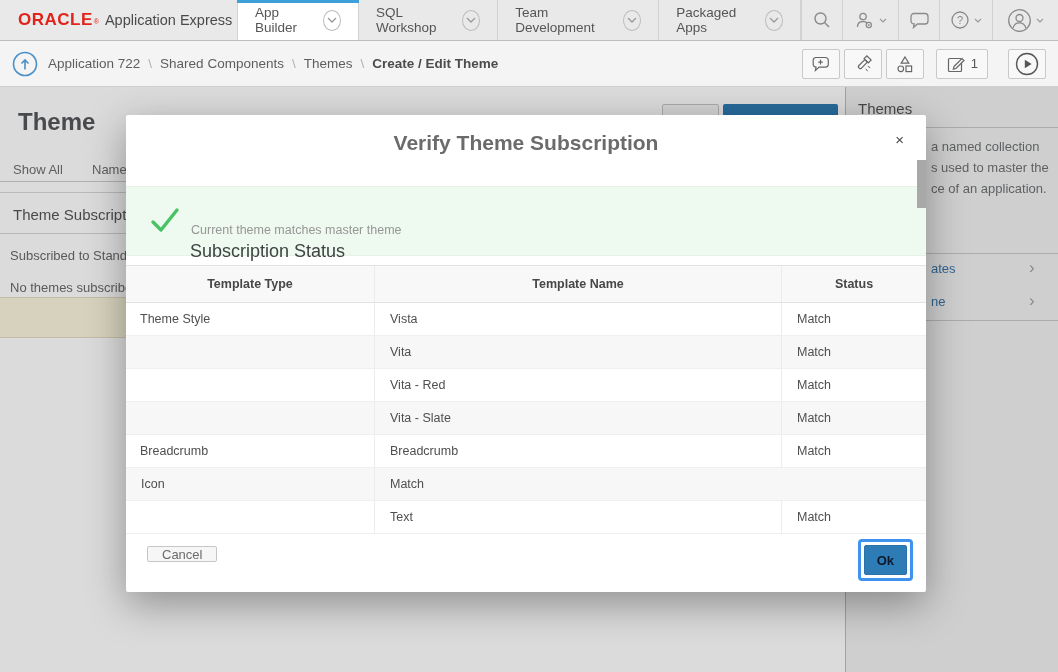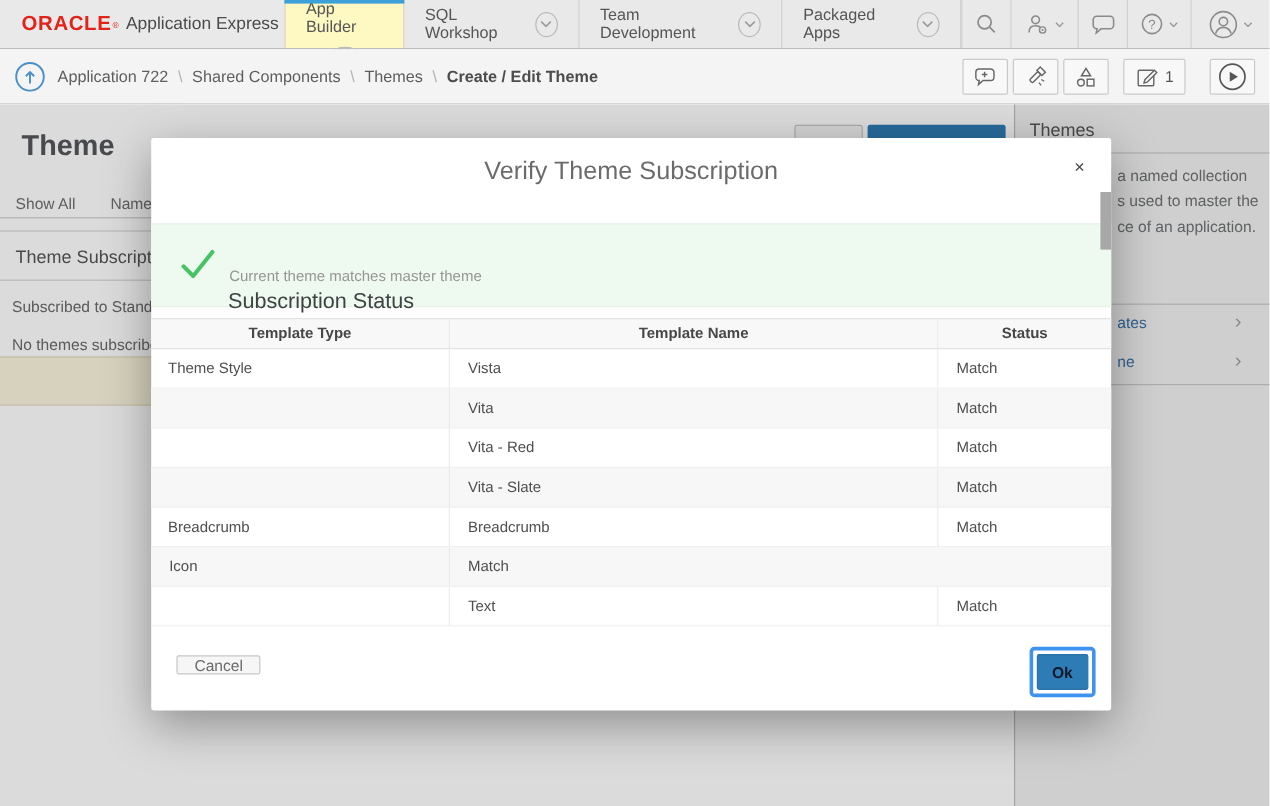--- a/index.html
+++ b/index.html
@@ -10,21 +10,21 @@
   .topnav { position:absolute; top:0; left:0; width:1058px; height:41px;
             background:#e9e9e9; border-bottom:1px solid #bdbdbd; display:flex; align-items:stretch; }
   .logo { display:flex; align-items:center; padding:0 20px 0 18px; width:237px; }
   .logo .brand { color:#e2231a; font-weight:bold; font-size:17px; letter-spacing:.5px; }
   .logo .mark { color:#e2231a; font-size:7px; vertical-align:top; margin:2px 6px 0 1px; }
   .logo .product { color:#4a4a4a; font-size:14.5px; white-space:nowrap; }
   .navtabs { display:flex; align-items:stretch; }
   .navtab { display:flex; align-items:center; gap:9px; padding:0 17px; font-size:13.5px; color:#555;
             border-right:1px solid #d2d2d2; cursor:pointer; position:relative; }
   .navtab:first-child { border-left:1px solid #d2d2d2; }
-  .navtab.active { background:#fef9c3;flex-direction:column; }
+  .navtab.active { background:#ffffff; }
   .navtab.active::before { content:""; position:absolute; top:0; left:-1px; right:-1px; height:3px; background:#3da0d9; }
   .cchev { width:21px; height:21px; border:1px solid #bcbcbc; border-radius:50%;
            display:flex; align-items:center; justify-content:center; }
   .iconstrip { margin-left:auto; display:flex; align-items:stretch; }
   .icell { display:flex; align-items:center; justify-content:center; gap:4px;
            border-left:1px solid #d2d2d2; cursor:pointer; }
   .icell.w1{width:41px}.icell.w2{width:56px}.icell.w3{width:41px}.icell.w4{width:53px}.icell.w5{width:66px}
 
   
   .crumbbar { position:absolute; top:41px; left:0; width:1058px; height:46px;
@@ -71,31 +71,31 @@
   .sb-chev { position:absolute; left:183px; font-size:17px; color:#a0a0a0; cursor:pointer; }
   .sb-chev.c1 { top:171px; } .sb-chev.c2 { top:204px; }
   .sb-rule3 { position:absolute; left:0; top:233px; width:213px; border-top:1px solid #c9c9c9; }
 
   .dim { position:absolute; inset:0; background:rgba(0,0,0,0.14); z-index:5; }
 
   
   .modal { position:absolute; left:126px; top:28px; width:800px; height:477px; background:#fff;
            border-radius:2px; box-shadow:0 12px 40px rgba(0,0,0,.35); z-index:10; }
   .m-title { position:absolute; top:16px; left:0; width:100%; text-align:center;
-             font-size:21px; color:#6b6b6b; font-weight:normal; }
+             font-size:21px; color:#6b6b6b; font-weight:bold; }
   .m-close { position:absolute; top:17px; right:22px; font-size:15px; color:#4a4a4a; cursor:pointer;
              line-height:15px; }
   .m-banner { position:absolute; top:71px; left:0; width:100%; height:70px; background:#eef9ef;
               border-top:1px solid #e6f2e7; border-bottom:1px solid #e6f2e7; }
   .m-check { position:absolute; left:22px; top:16px; }
   .m-status-h { position:absolute; left:64px; top:10px; font-size:18px; color:#3f4345;margin-top:44px; }
   .m-status-s { position:absolute; left:65px; top:36px; font-size:12.5px; color:#969696; }
   .m-table { position:absolute; top:150px; left:0; width:100%; }
   .thead, .trow { display:grid; grid-template-columns:249px 407px 1fr; }
-  .thead { height:26px; background:#f8f8f8; border-top:1px solid #e2e2e2; border-bottom:1px solid #e2e2e2; }
+  .thead { height:38px; background:#f8f8f8; border-top:1px solid #e2e2e2; border-bottom:1px solid #e2e2e2; }
   .thcell { display:flex; align-items:center; justify-content:center; font-size:12.5px;
             font-weight:bold; color:#474747; border-right:1px solid #ececec; }
   .thcell:last-child { border-right:none; }
   .trow { height:33px; border-bottom:1px solid #efefef; }
   .trow:nth-child(even) { background:#f7f7f7; }
   .tcell { display:flex; align-items:center; font-size:12.5px; color:#4f4f4f;
            border-right:1px solid #ececec; padding-left:15px; }
   .tcell.c0 { padding-left:14px; }
   .tcell:last-child { border-right:none; }
   .m-scrollthumb { position:absolute; right:0; top:45px; width:9px; height:48px; background:#a8a8a8; }

